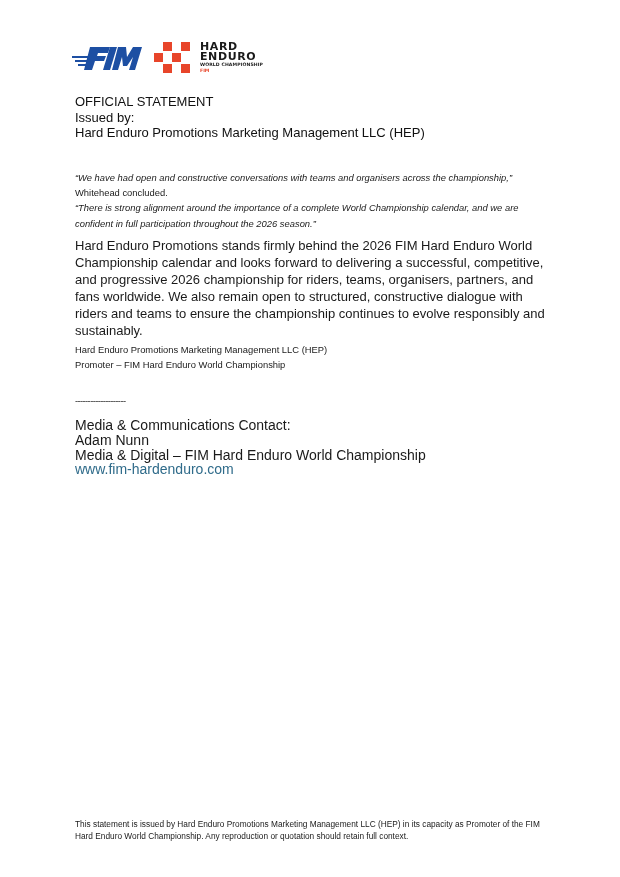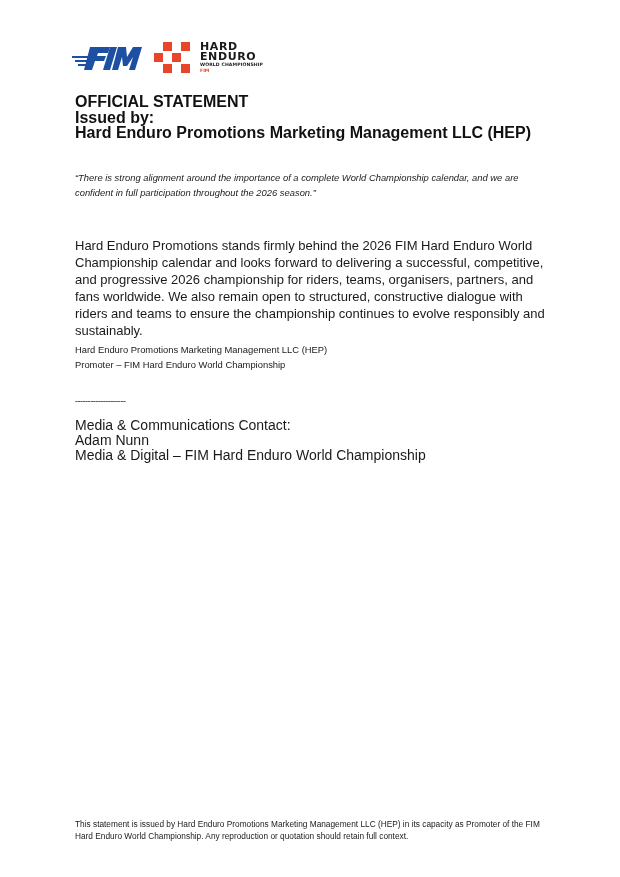--- a/index.html
+++ b/index.html
@@ -12,21 +12,21 @@
     .he-logo { position: absolute; left: 82px; top: 0; width: 130px; height: 34px; }
     .he-checker { position: absolute; left: 0; top: 0; width: 44px; height: 31px; }
     .he-word { position: absolute; left: 46px; top: 0; }
     .he-hard, .he-enduro {
       display: block; font-family: "DejaVu Sans", sans-serif; font-weight: bold;
       font-size: 11px; line-height: 10px; letter-spacing: 0.6px; color: #1a1a1a;
     }
     .he-sub { display: block; font-size: 4.6px; font-weight: bold; line-height: 6px; letter-spacing: 0.1px; color: #1a1a1a; font-family: "DejaVu Sans", sans-serif; }
     .he-fim { display: block; font-size: 4.6px; font-weight: bold; line-height: 5px; color: #e8452a; font-family: "DejaVu Sans", sans-serif; }
 
-    .header-block { position: absolute; left: 75px; top: 94px; font-size: 16px; line-height: 15.5px; color: #111; font-weight: bold; }
+    .header-block { position: absolute; left: 75px; top: 94px; font-size: 13px; line-height: 15.5px; color: #111; }
     .header-block div { white-space: nowrap; }
 
     .quote-block { position: absolute; left: 75px; top: 170px; width: 480px; font-size: 9.4px; line-height: 15.2px; color: #1a1a1a; }
     .quote-block p { margin: 0; }
     .quote-block em { font-style: italic; }
 
     .body-para { position: absolute; left: 75px; top: 237px; width: 480px; font-size: 13px; line-height: 17px; margin: 0; color: #1a1a1a; }
 
     .signoff { position: absolute; left: 75px; top: 342px; font-size: 9.4px; line-height: 15px; color: #1a1a1a; }
     .signoff div { white-space: nowrap; }
@@ -73,31 +73,33 @@
   </div>
 </div>
 
 <div class="header-block">
   <div>OFFICIAL STATEMENT</div>
   <div>Issued by:</div>
   <div>Hard Enduro Promotions Marketing Management LLC (HEP)</div>
 </div>
 
 <div class="quote-block">
+  <p><em>“We have had open and constructive conversations with teams and organisers across the championship,”</em><span> Whitehead concluded.</span></p>
   <p><em>“There is strong alignment around the importance of a complete World Championship calendar, and we are confident in full participation throughout the 2026 season.”</em></p>
 </div>
 
 <p class="body-para">Hard Enduro Promotions stands firmly behind the 2026 FIM Hard Enduro World Championship calendar and looks forward to delivering a successful, competitive, and progressive 2026 championship for riders, teams, organisers, partners, and fans worldwide. We also remain open to structured, constructive dialogue with riders and teams to ensure the championship continues to evolve responsibly and sustainably.</p>
 
 <div class="signoff">
   <div>Hard Enduro Promotions Marketing Management LLC (HEP)</div>
   <div>Promoter – FIM Hard Enduro World Championship</div>
 </div>
 
 <div class="divider-dashes">--------------------</div>
 
 <div class="contact">
   <div>Media &amp; Communications Contact:</div>
   <div>Adam Nunn</div>
   <div>Media &amp; Digital – FIM Hard Enduro World Championship</div>
+  <a>www.fim-hardenduro.com</a>
 </div>
 
 <p class="footer-note">This statement is issued by Hard Enduro Promotions Marketing Management LLC (HEP) in its capacity as Promoter of the FIM Hard Enduro World Championship. Any reproduction or quotation should retain full context.</p>
 
 </body></html>

